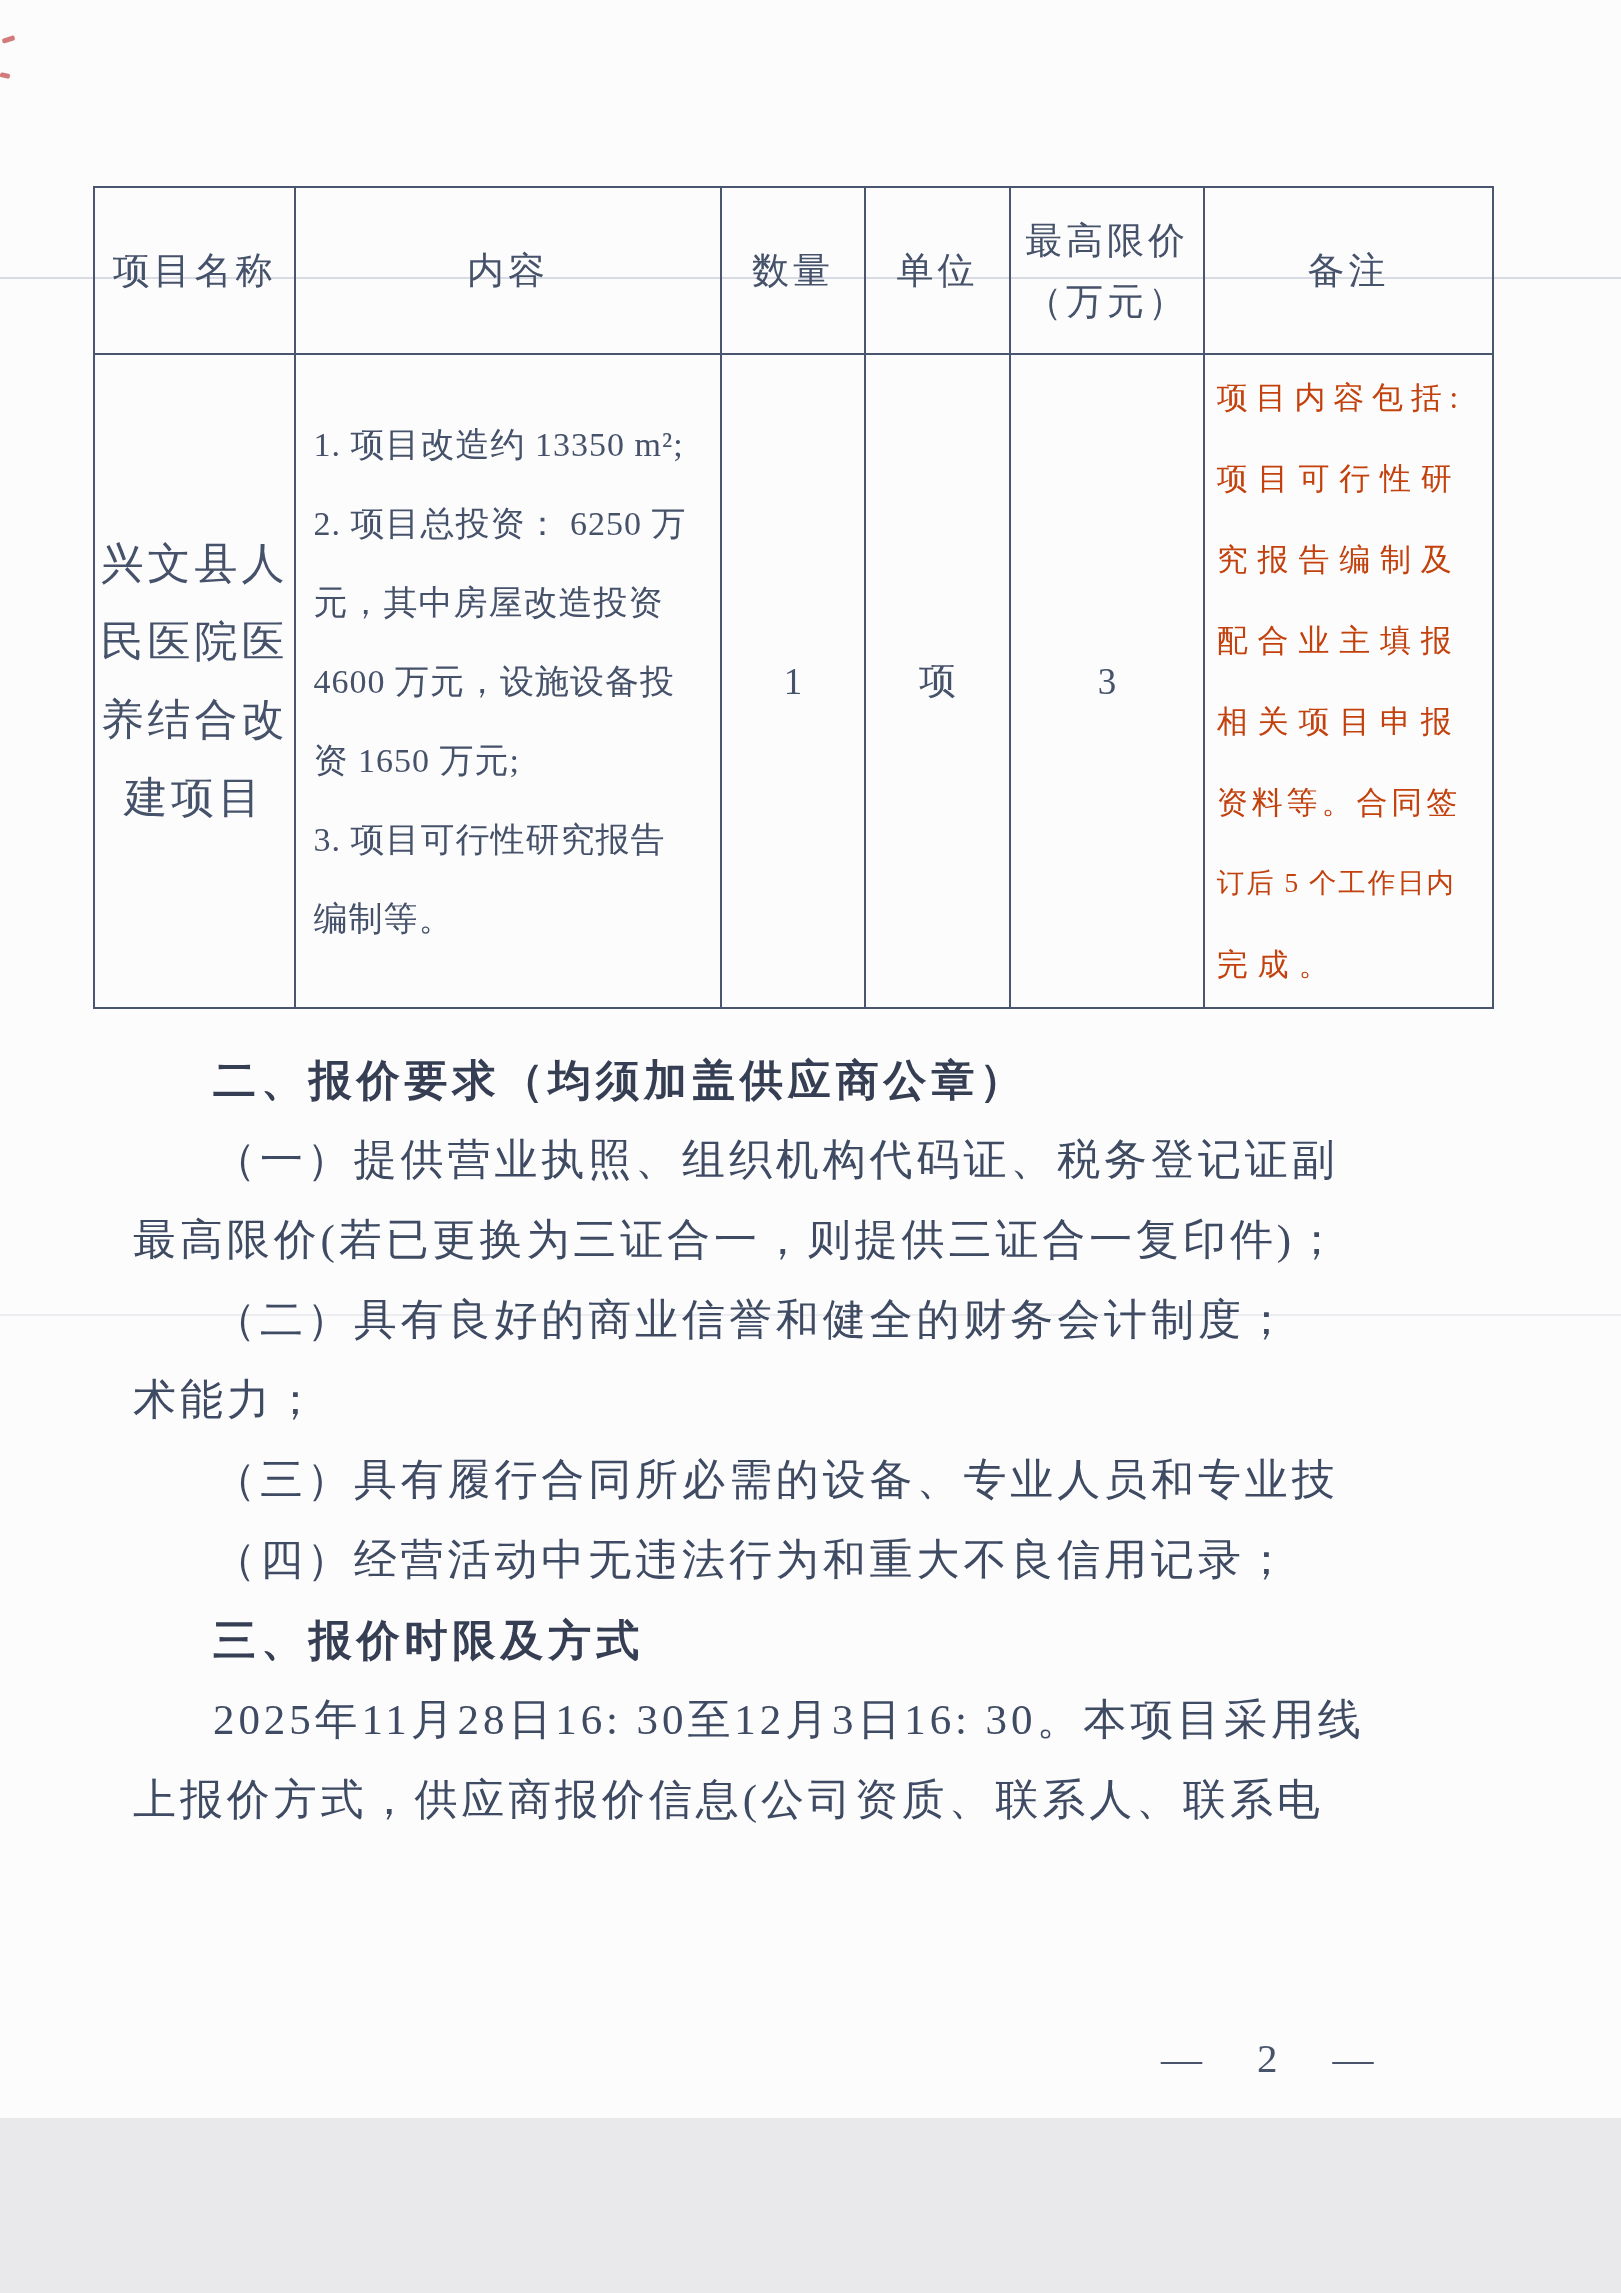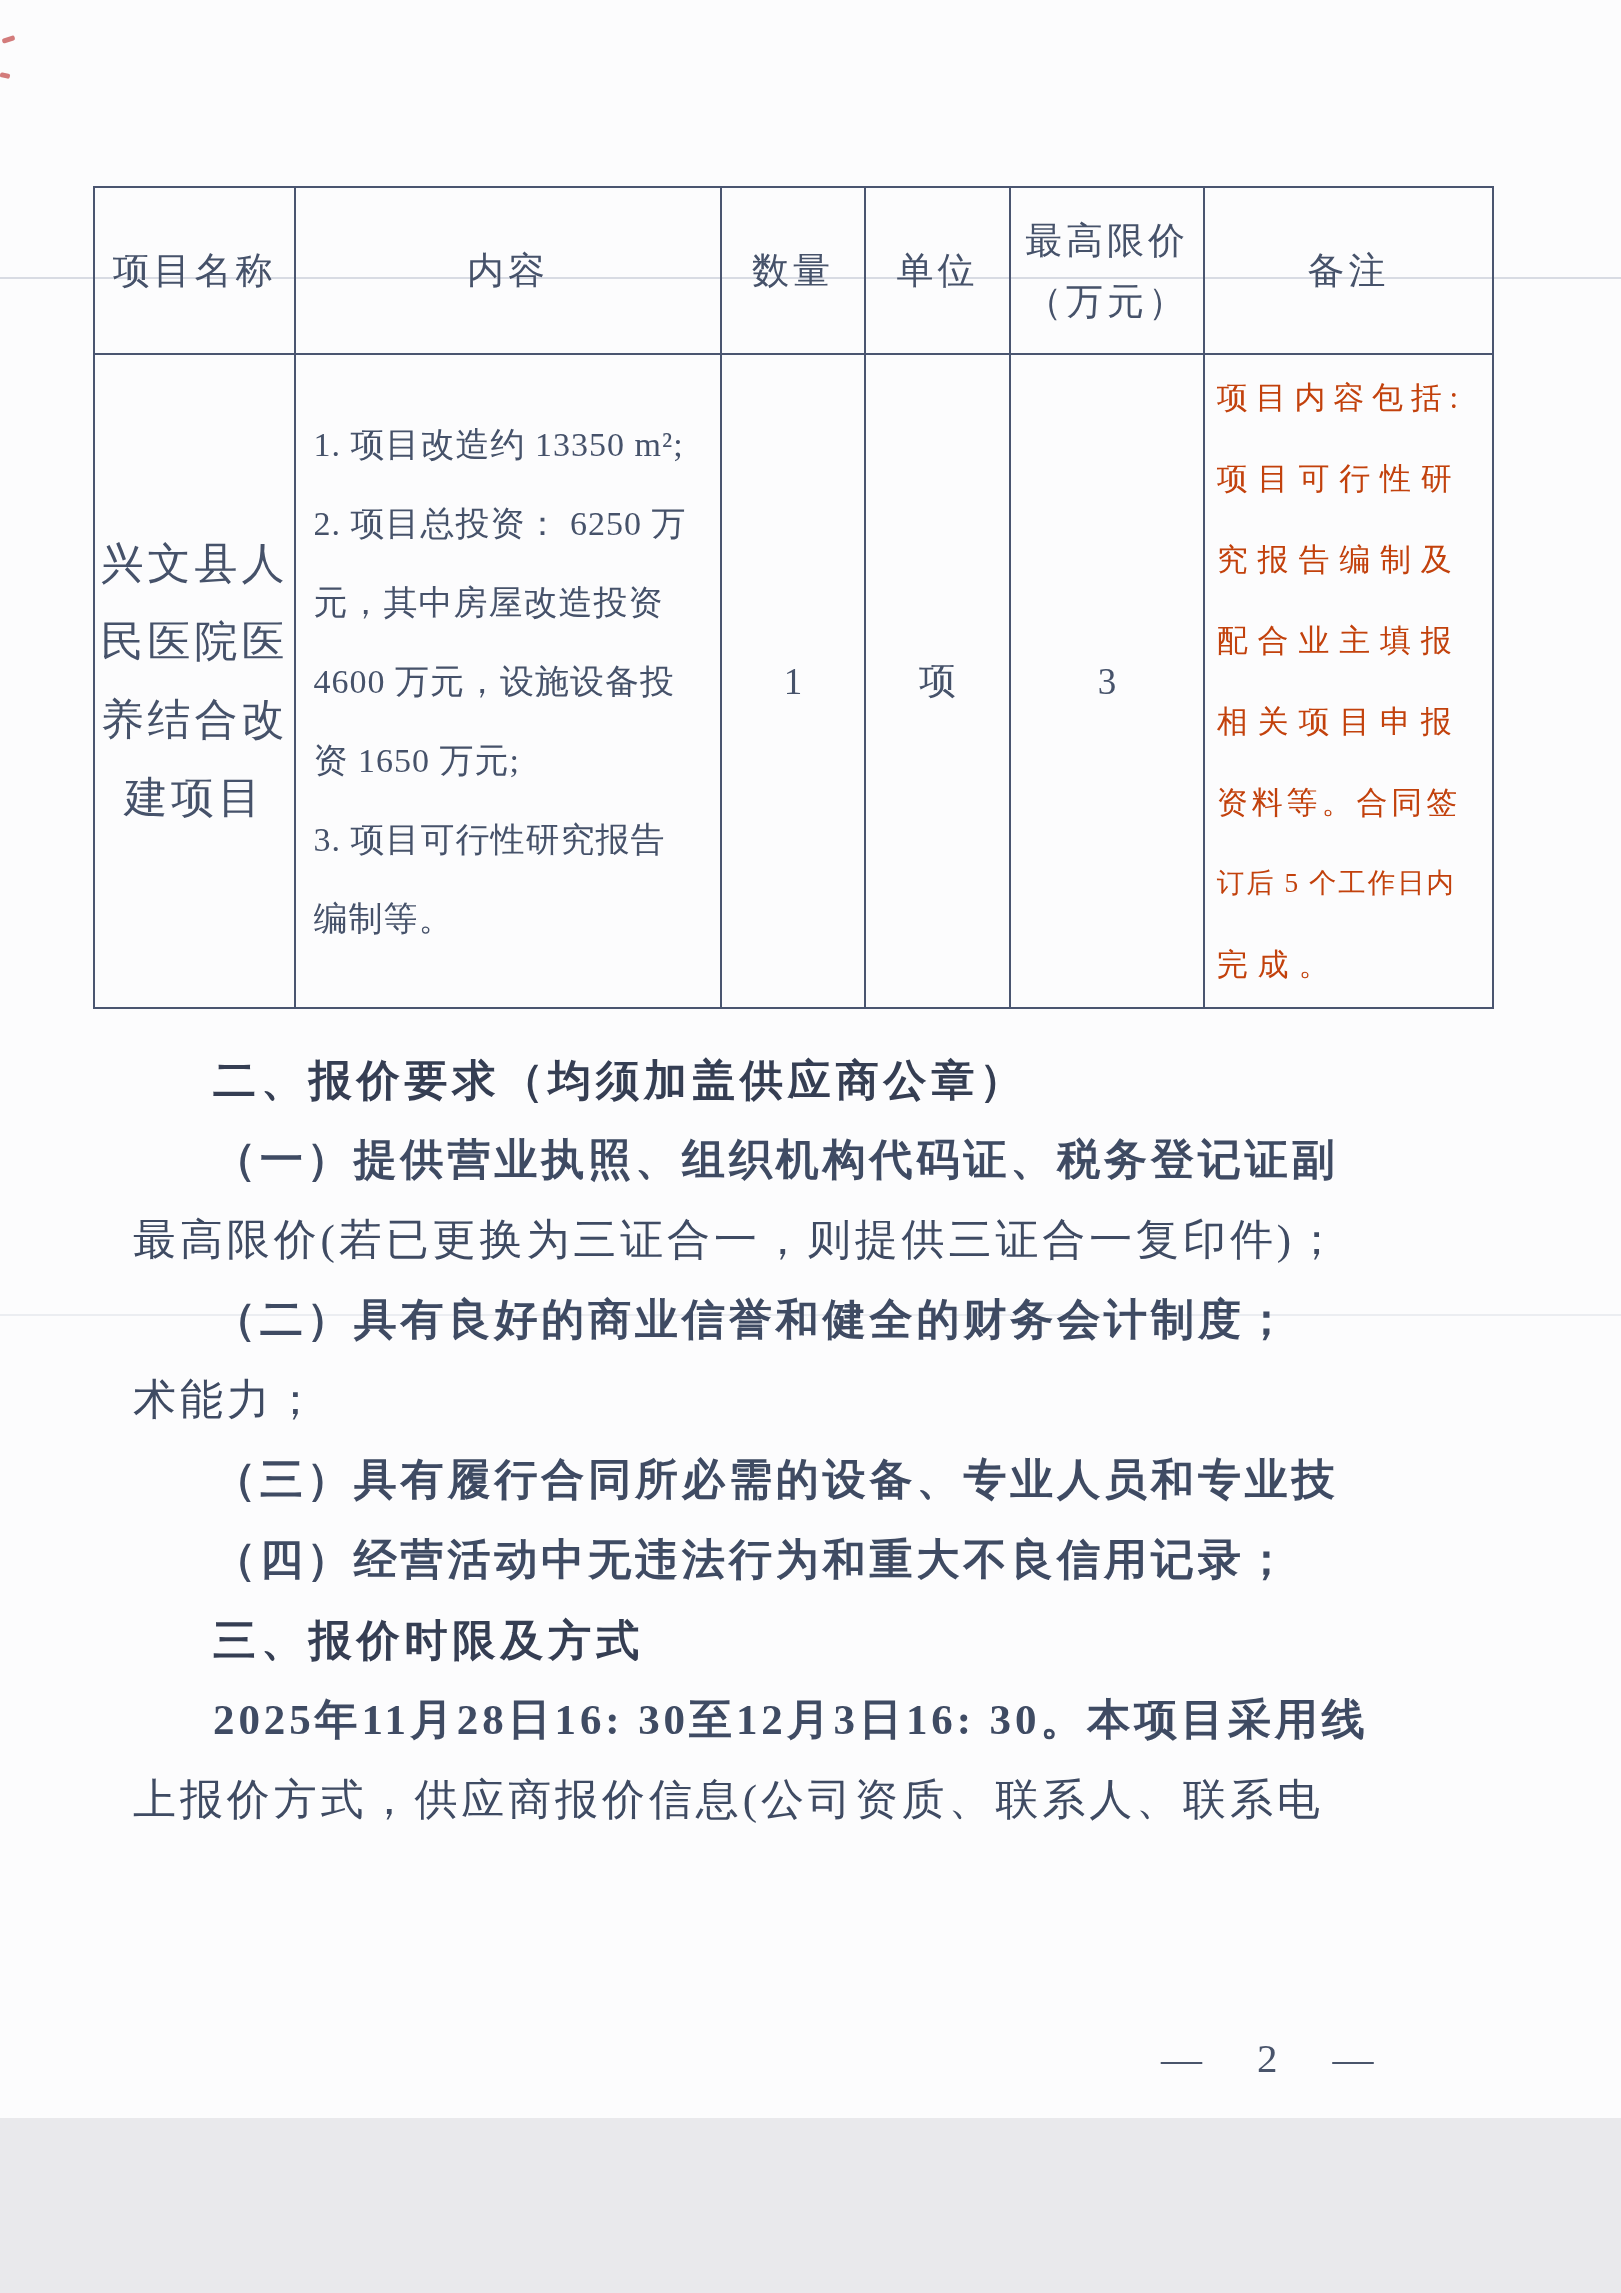--- a/index.html
+++ b/index.html
@@ -58,21 +58,21 @@
   .remark-line.s7 { font-size:27.4px; letter-spacing:2px; }
 
   
   .text-block { position:absolute; left:133px; top:1040px; width:1372px; }
   .line {
     height:80px; line-height:80px;
     font-size:43px; letter-spacing:3.9px;
     white-space:nowrap;
     color:#3f4b63;
   }
-  .line.indent { text-indent:80px;font-weight:bold; }
+  .line.indent { text-indent:80px; }
   .line.heading {
     font-family:"Liberation Sans","DejaVu Sans",sans-serif;
     font-weight:700; color:#353e53; letter-spacing:4.9px;
   }
 
   .page-footer {
     position:absolute; left:1161px; top:2034px;
     font-size:41px; color:#49546b;
     letter-spacing:5.9px; word-spacing:33px;
     white-space:nowrap;

